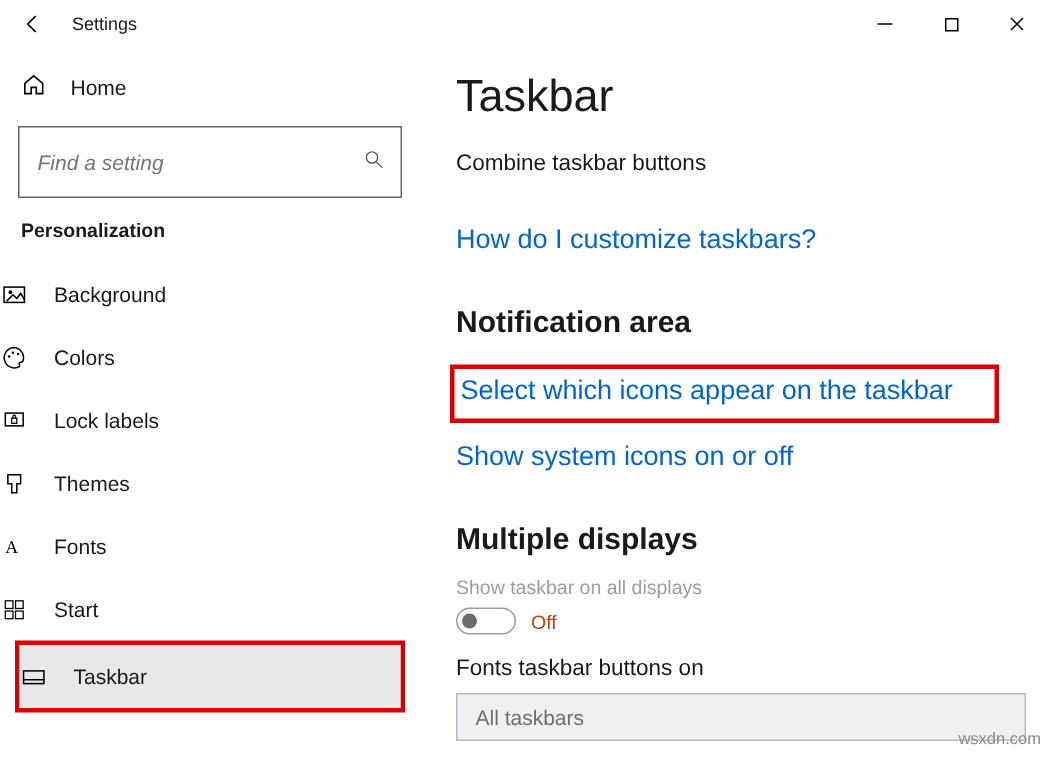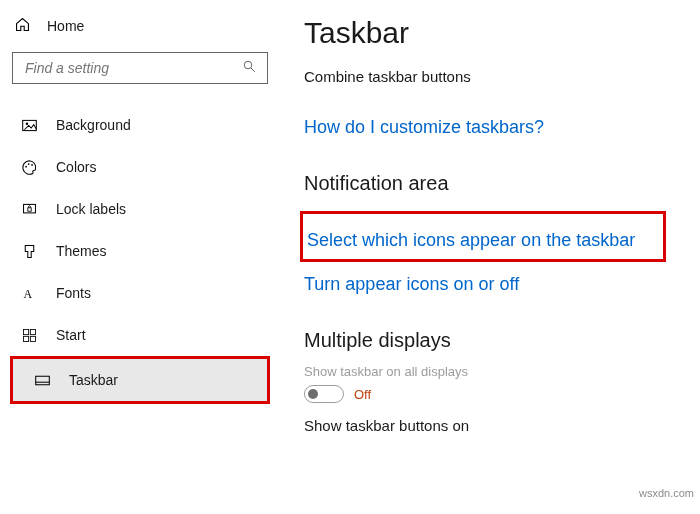--- a/index.html
+++ b/index.html
@@ -30,39 +30,39 @@
     padding: 6px 0 0 0;
     display: flex; flex-direction: column;
   }
   .nav-home {
     display: flex; align-items: center; gap: 16px;
     padding: 10px 14px;
     font-size: 14px;
   }
   .search-box {
     margin: 6px 12px 14px 12px;
-    height: 32px;
+    height: 48px;
     border: 1px solid #666;
     display: flex; align-items: center;
     padding: 0 10px;
     background: #fff;
   }
   .search-box input {
     flex: 1; border: none; outline: none; font-size: 14px;
     font-style: italic; color: #5a5a5a;
     background: transparent;
   }
   .section-label {
     padding: 0 14px 8px 14px;
     font-size: 13px; font-weight: 600;
   }
   .nav-list { list-style: none; padding: 0; margin: 6px 0 0 0; }
   .nav-item {
     display: flex; align-items: center; gap: 18px;
-    padding: 12px 20px;
+    padding: 12px 0;
     font-size: 14px;
     cursor: pointer;
   }
   .nav-item .ico { width: 18px; height: 18px; flex-shrink: 0; display:flex; align-items:center; justify-content:center;}
   .nav-item.selected { background: #e8e8e8; }
   .highlight-box { border: 3px solid #d80000; }
   .nav-taskbar-wrap { margin: 0 10px 0 10px; }
   .content {
     flex: 1;
     padding: 10px 0 0 24px;
@@ -74,23 +74,23 @@
   }
   .field-label { font-size: 15px; margin: 4px 0 8px 0; }
   .select-box {
     width: 380px; height: 32px;
     border: 1px solid #999;
     display: flex; align-items: center;
     padding: 0 12px; font-size: 14px;
     background: #fff;
   }
   .link { color: #0066cc; font-size: 18px; display: inline-block; margin: 6px 0; cursor:pointer;}
-  h2 { font-weight: 400; font-size: 20px; margin: 28px 0 12px 0; }
+  h2 { font-weight: 700; font-size: 20px; margin: 28px 0 12px 0; }
   .link-highlight {
-    border: 3px solid #d80000; padding: 16px 28px 8px 4px;
+    border: 3px solid #d80000; padding: 4px 28px 8px 4px;
     display: inline-block; margin: 4px 0 6px -4px;
   }
   .disabled-label { color: #9c9c9c; font-size: 13px; margin: 6px 0; }
   .toggle-row { display: flex; align-items: center; gap: 10px; margin: 6px 0 14px 0; }
   .toggle {
     width: 40px; height: 18px; border: 1px solid #9c9c9c; border-radius: 10px;
     position: relative; background: #fff;
   }
   .toggle::after {
     content: ""; position: absolute; left: 3px; top: 3px;
@@ -100,20 +100,47 @@
   .select-box.disabled { border-color: #bbb; background: #eef0f2; color: #6f6f6f; }
   .watermark {
     position: absolute; bottom: 15px; right: 6px;
     font-size: 11px; color: #8a8a8a;
   }
 </style>
 </head>
 <body>
 <div class="window">
 
+  <div class="titlebar">
+    <div class="titlebar-left">
+      <div class="back-button">
+        <svg width="14" height="14" viewBox="0 0 16 16">
+            <path d="M10 2 L4 8 L10 14" stroke="#000" stroke-width="1.2" fill="none"></path>
+          </svg>
+      </div>
+      <div class="app-title">Settings</div>
+    </div>
+    <div class="win-controls">
+      <div class="win-ctrl">
+        <svg width="12" height="12">
+            <line x1="1" y1="6" x2="11" y2="6" stroke="#000" stroke-width="1"></line>
+          </svg>
+      </div>
+      <div class="win-ctrl">
+        <svg width="11" height="11">
+            <rect x="1.5" y="1.5" width="8" height="8" stroke="#000" stroke-width="1" fill="none"></rect>
+          </svg>
+      </div>
+      <div class="win-ctrl">
+        <svg width="12" height="12">
+            <path d="M2 2 L10 10 M10 2 L2 10" stroke="#000" stroke-width="1"></path>
+          </svg>
+      </div>
+    </div>
+  </div>
 
   <div class="body">
     <div class="sidebar">
 
       <div class="nav-home">
         <span class="ico">
           <svg width="17" height="17" viewBox="0 0 20 20">
               <path d="M3 9 L10 3 L17 9 V17 H12 V12 H8 V17 H3 Z" fill="none" stroke="#000" stroke-width="1.3"></path>
             </svg>
         </span>
@@ -123,20 +150,21 @@
       <div class="search-box">
         <input type="text" placeholder="Find a setting" style="">
         <span>
           <svg width="15" height="15" viewBox="0 0 20 20">
               <circle cx="8" cy="8" r="5" stroke="#555" stroke-width="1.2" fill="none"></circle>
               <line x1="12" y1="12" x2="17" y2="17" stroke="#555" stroke-width="1.2"></line>
             </svg>
         </span>
       </div>
 
+      <div class="section-label">Personalization</div>
 
       <ul class="nav-list">
         <li class="nav-item">
           <span class="ico">
             <svg width="17" height="17" viewBox="0 0 20 20">
                 <rect x="2" y="4" width="16" height="12" stroke="#000" fill="none" stroke-width="1.2"></rect>
                 <circle cx="7" cy="8" r="1.5" fill="#000"></circle>
                 <path d="M4 15 L9 10 L12 13 L15 9 L18 14" stroke="#000" fill="none" stroke-width="1.2"></path>
               </svg>
           </span>
@@ -211,28 +239,31 @@
 
       <div style="height:18px"></div>
       <span class="link">How do I customize taskbars?</span>
 
       <h2>Notification area</h2>
 
       <div class="link-highlight">
         <span class="link" style="margin:0;">Select which icons appear on the taskbar</span>
       </div>
       <br>
-      <span class="link">Turn appear icons on or off</span>
+      <span class="link">Show system icons on or off</span>
 
       <h2>Multiple displays</h2>
 
       <div class="disabled-label">Show taskbar on all displays</div>
       <div class="toggle-row">
         <div class="toggle"></div>
         <div class="toggle-label">Off</div>
       </div>
 
-      <div class="field-label">Show taskbar buttons on</div>
+      <div class="field-label">Fonts taskbar buttons on</div>
+      <div class="select-box disabled">
+        <span>All taskbars</span>
+      </div>
     </div>
   </div>
 
   <div class="watermark">wsxdn.com</div>
 </div>
 
 </body></html>

